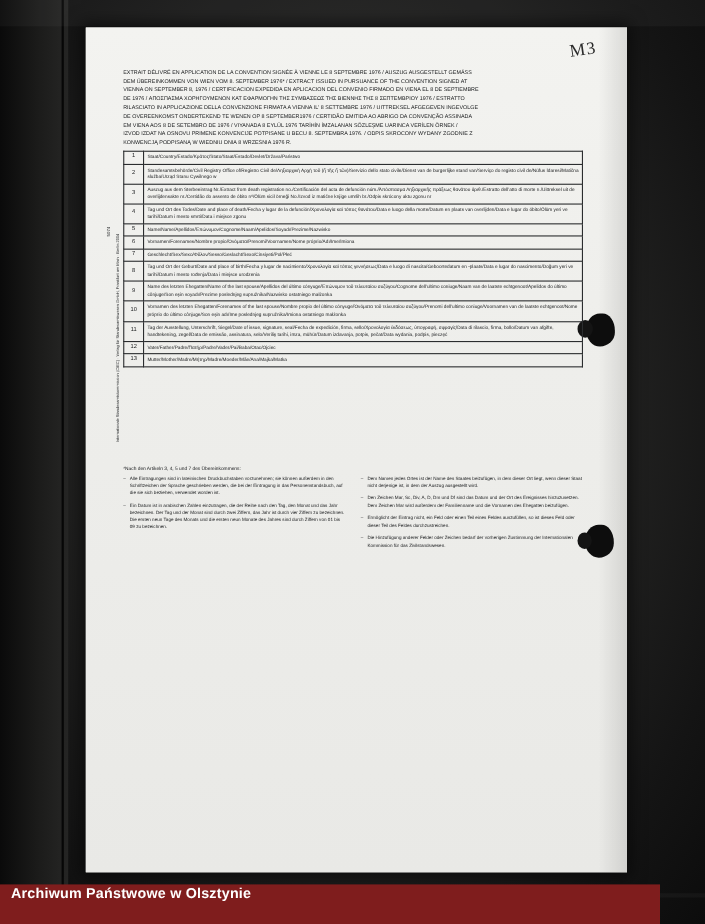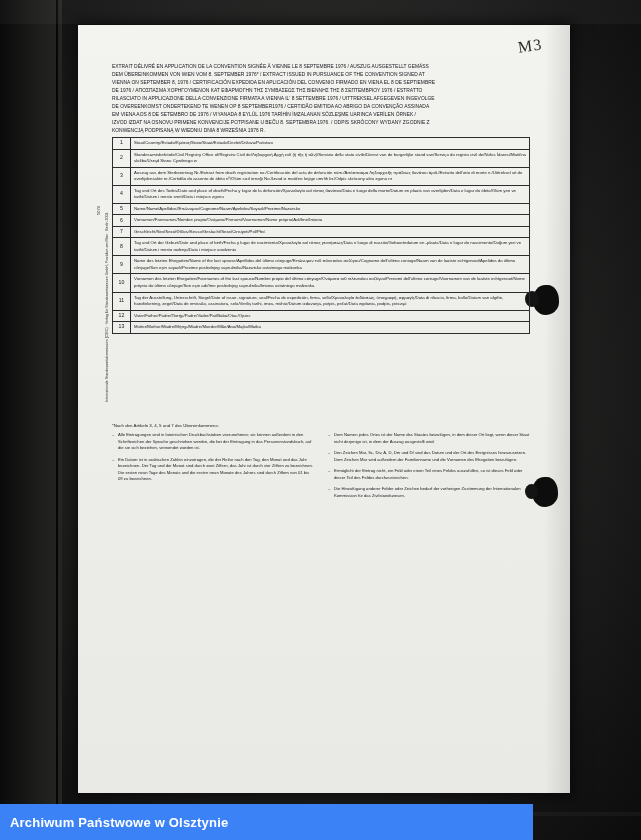--- a/index.html
+++ b/index.html
@@ -39,24 +39,23 @@
     position: absolute;
     left: 0; width: 641px;
     background: rgba(255,255,255,0.035);
     pointer-events: none;
   }
 
   
   #caption-bar {
     position: absolute;
     left: 0; bottom: 0;
-    width: 533px; height: 36px;
-    background: #3b82f6;
+    width: 600px; height: 36px;
+    background: #7f1d1d;
     display: flex;
-    align-items: center;
   }
   #caption-text {
     color: #ffffff;
     font-size: 13px;
     font-weight: bold;
     padding-left: 10px;
     letter-spacing: 0.2px;
   }
 
   

